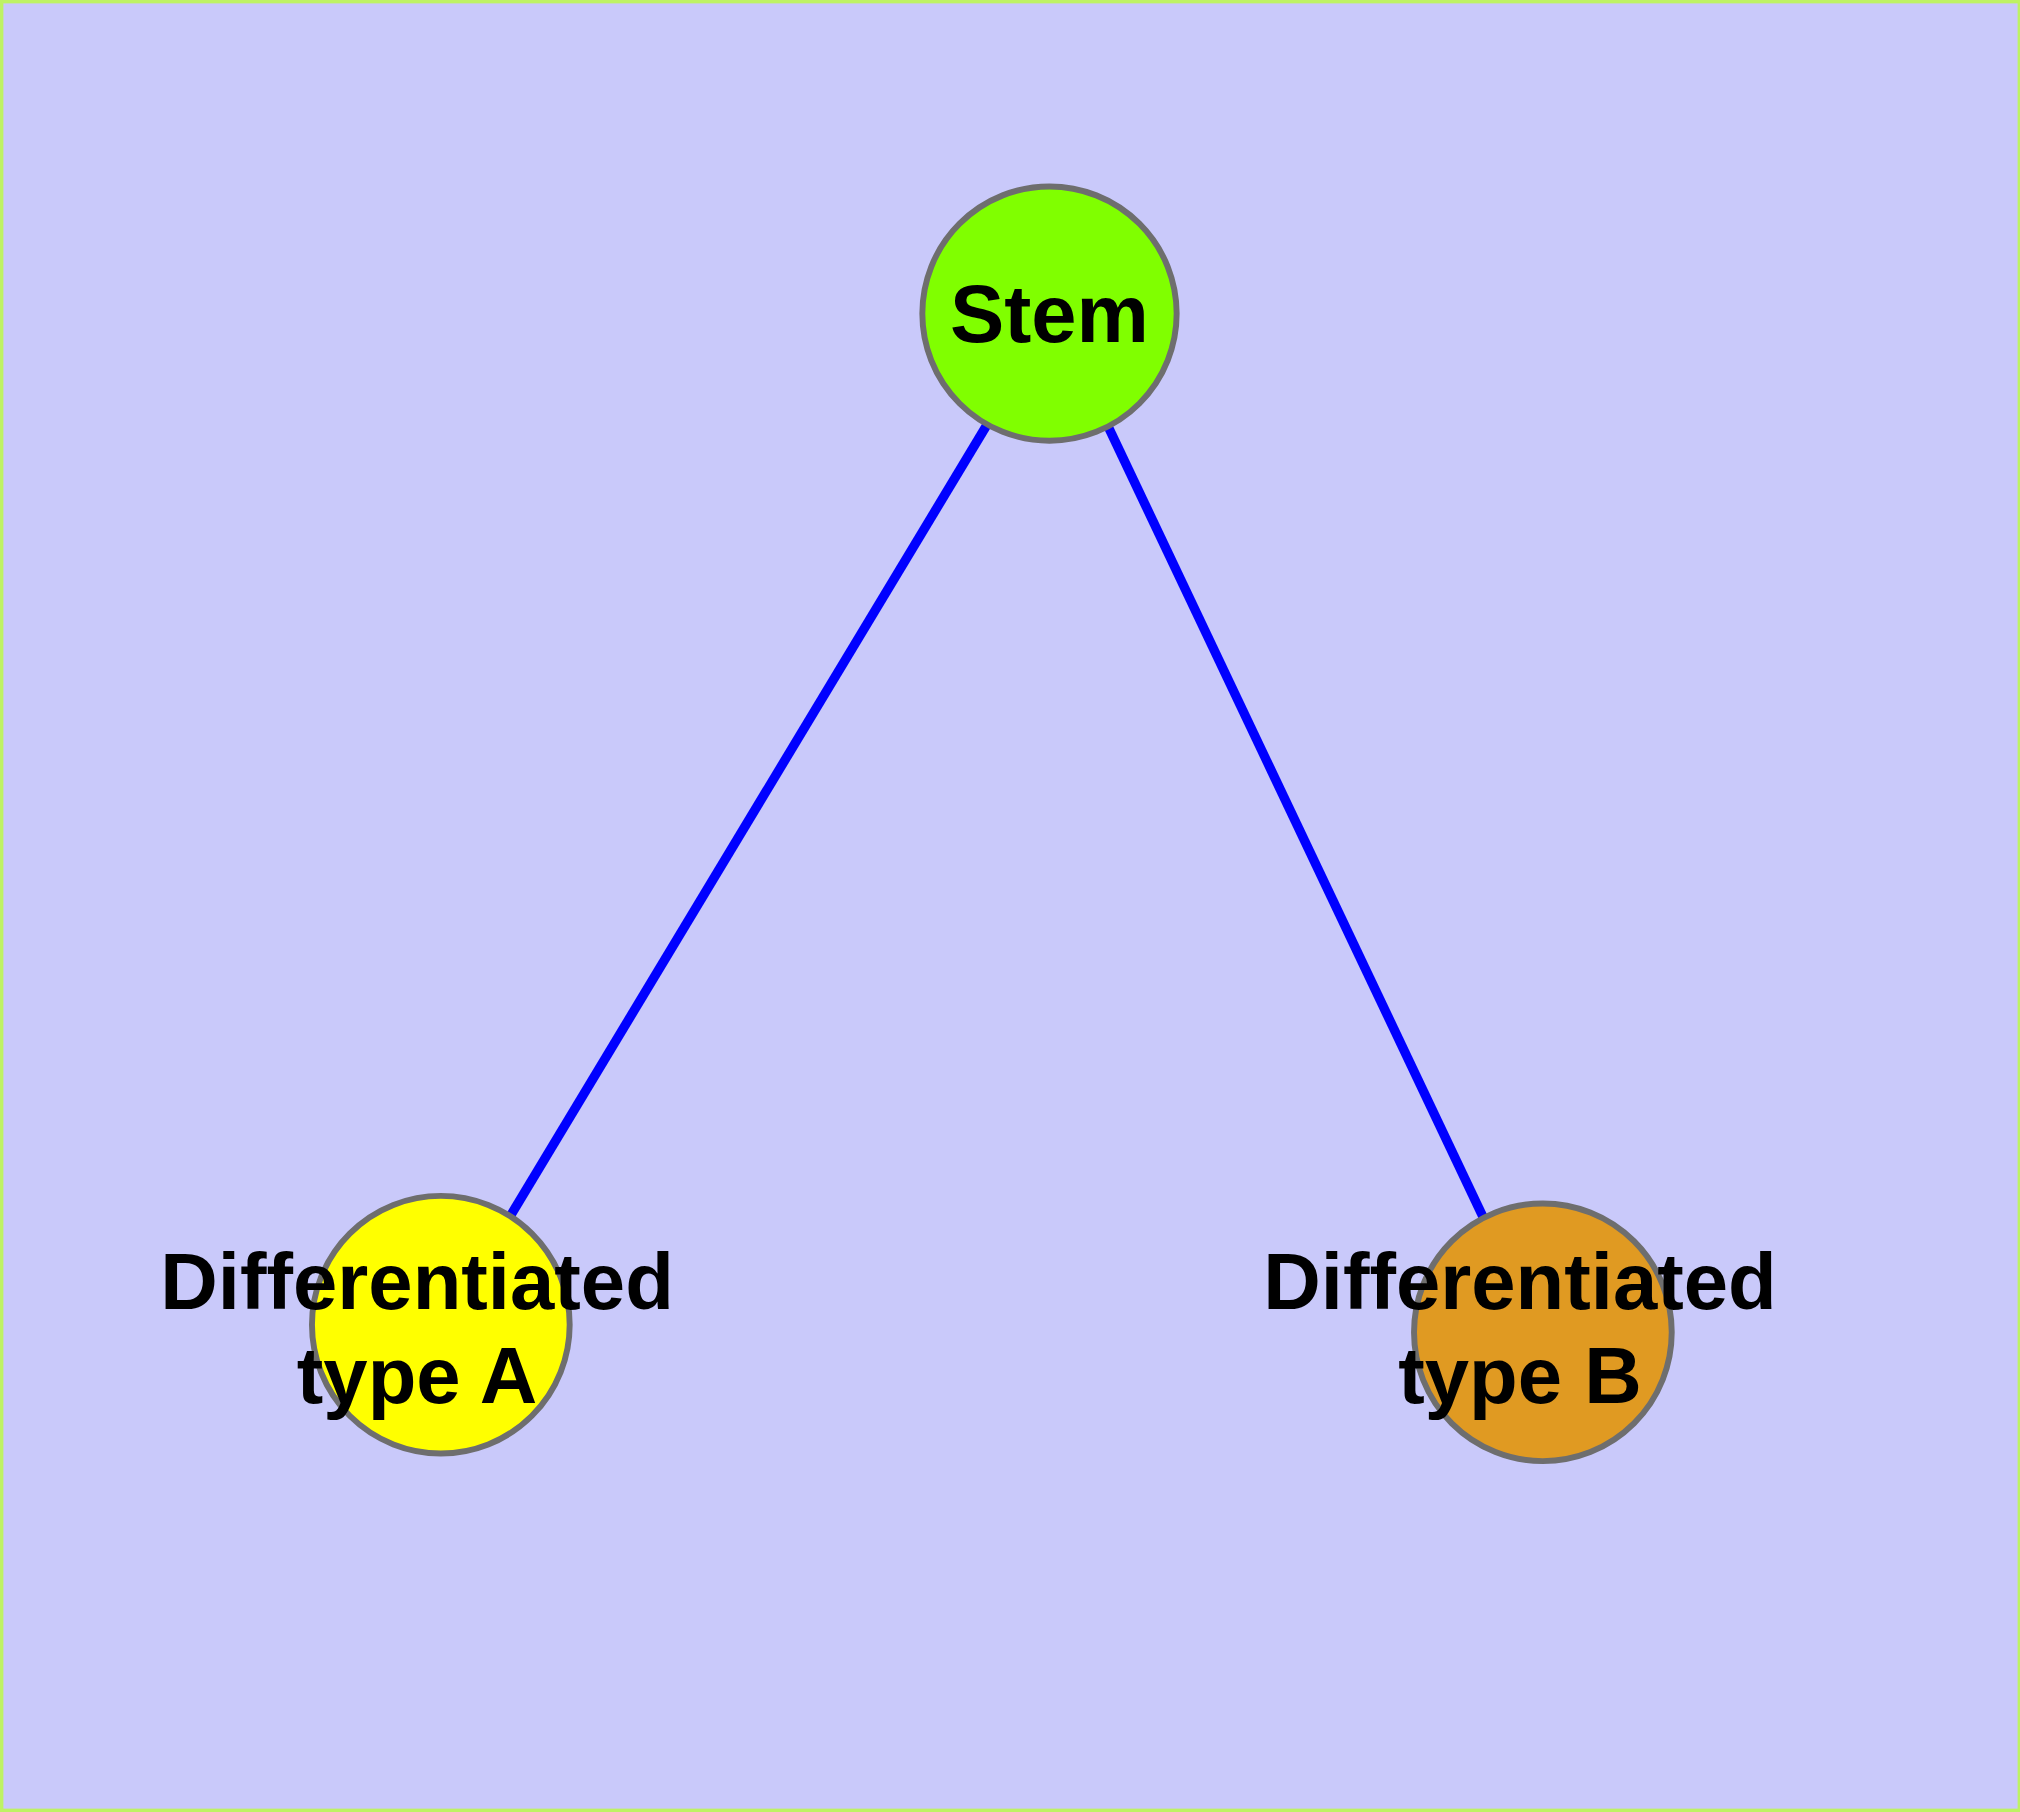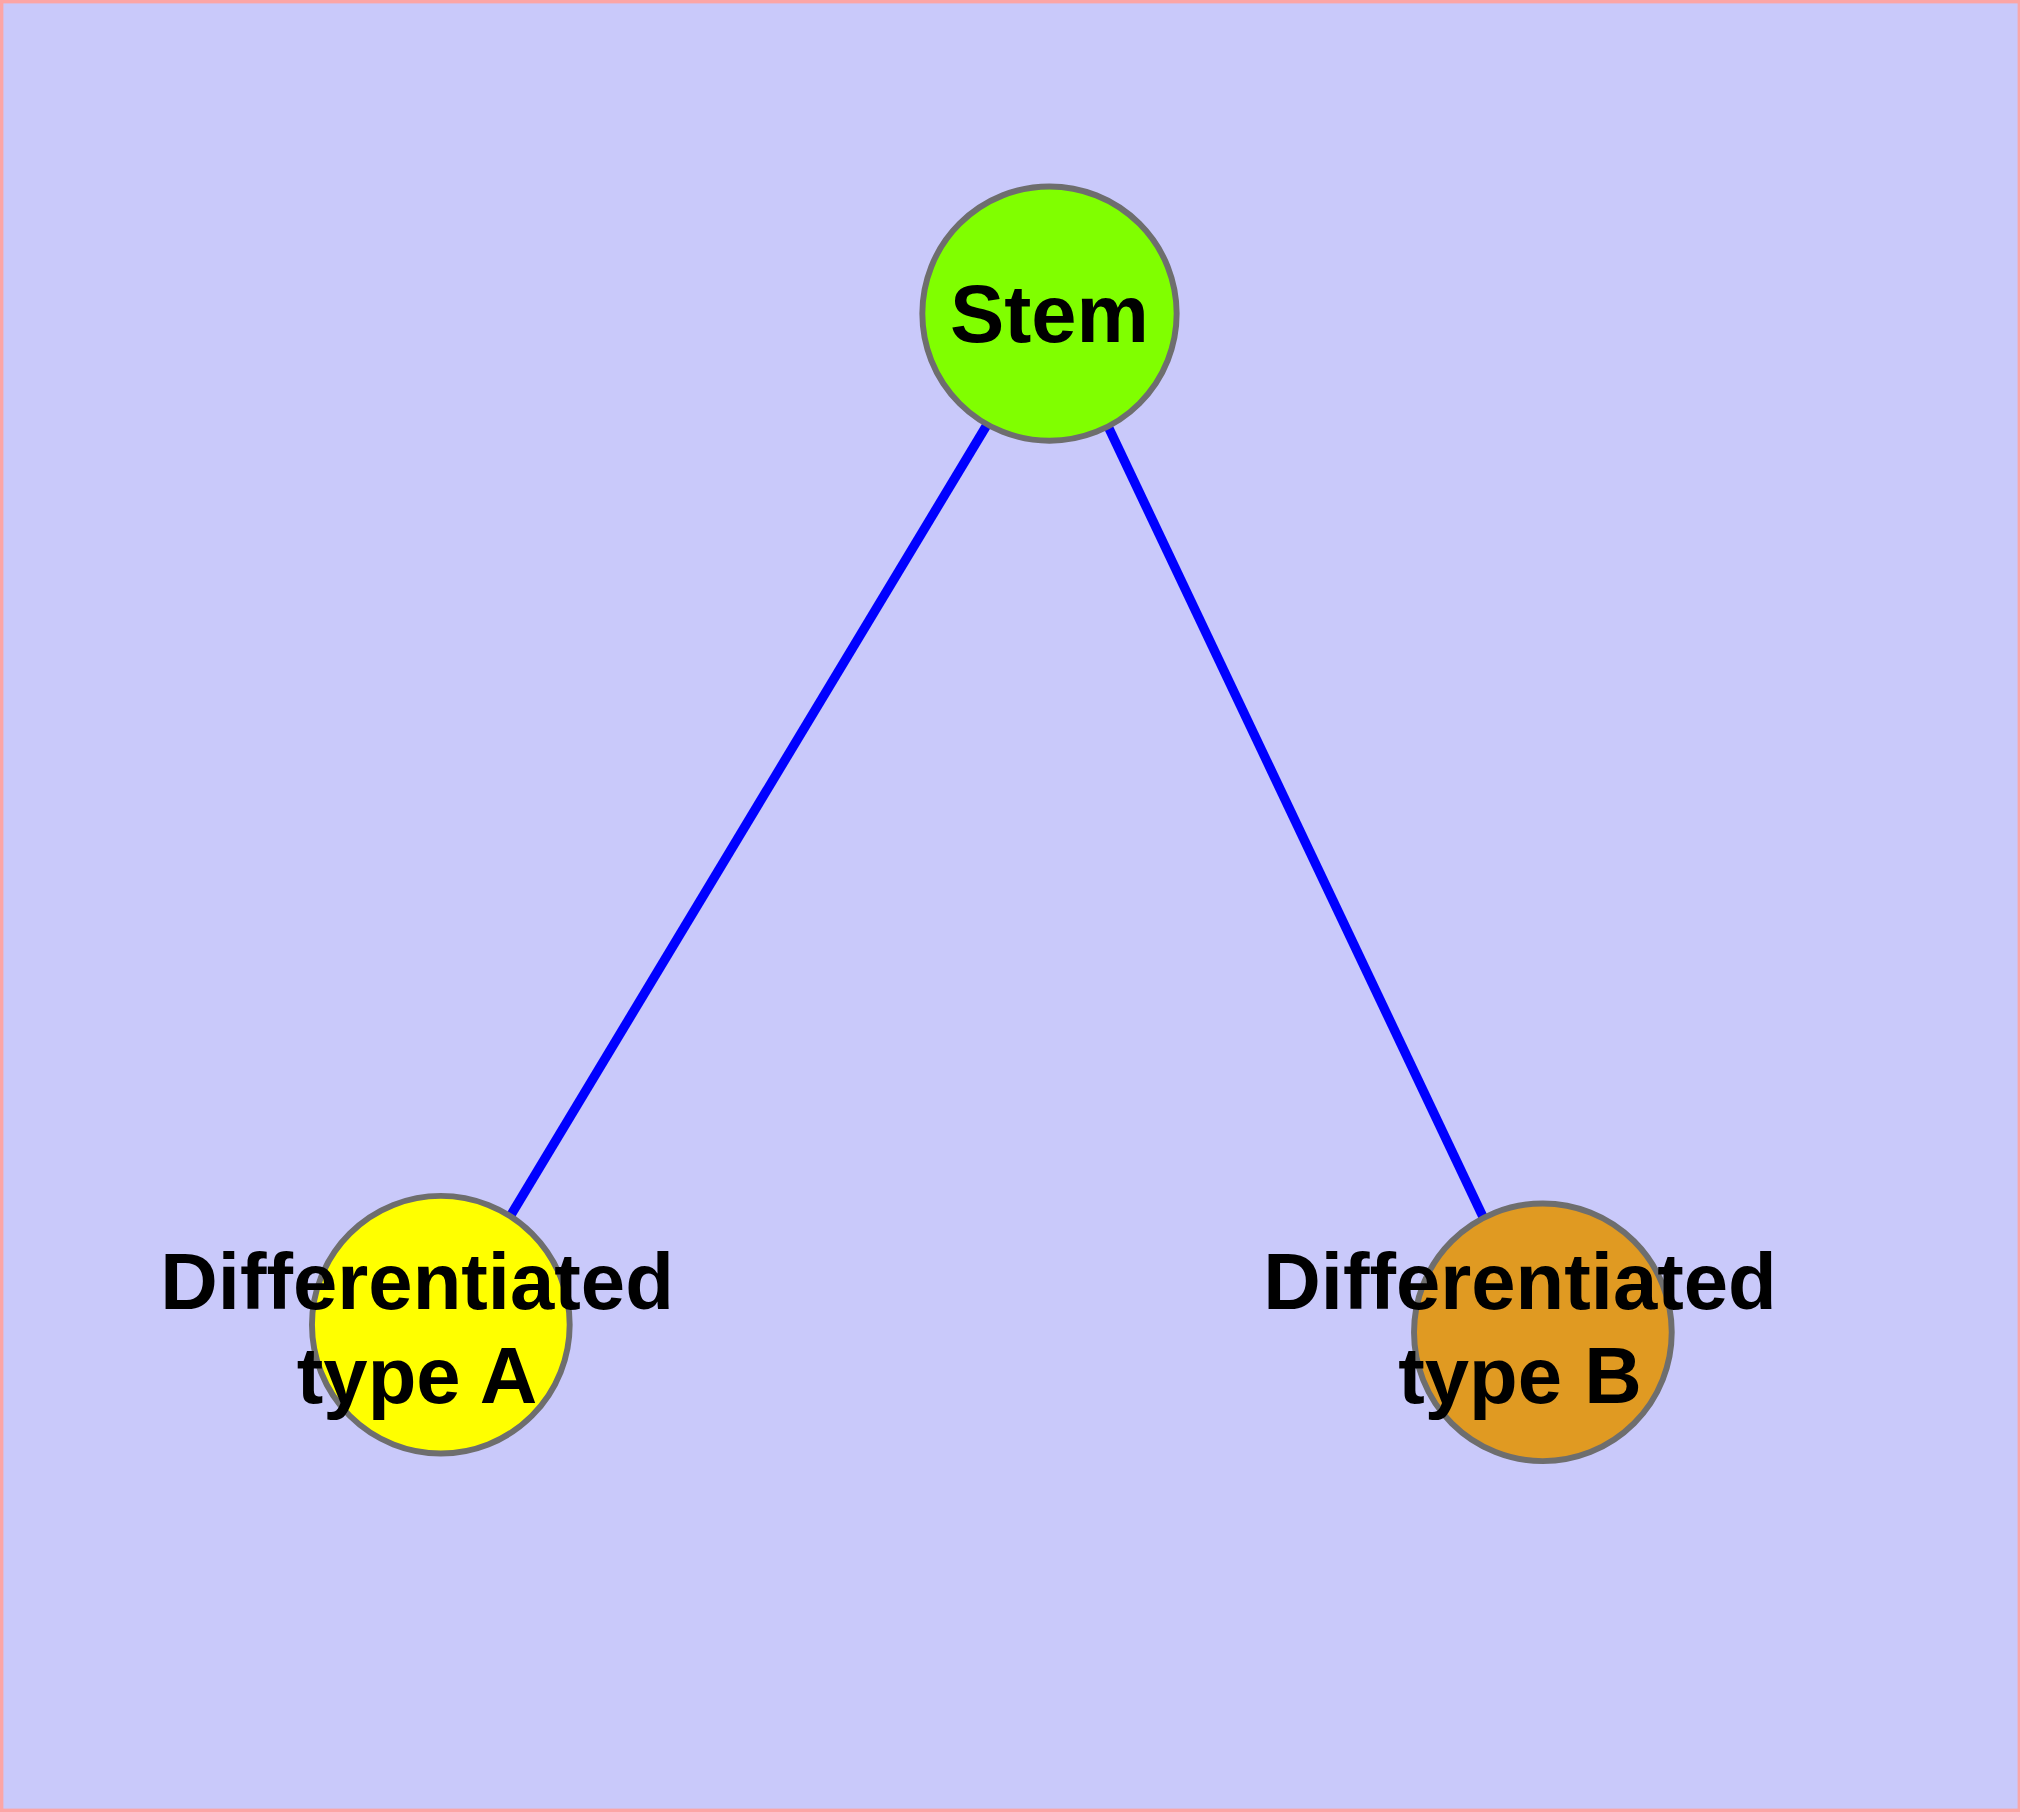--- a/index.html
+++ b/index.html
@@ -11,21 +11,21 @@
   body {
     width: 2021px;
     height: 1812px;
     overflow: hidden;
     font-family: "Liberation Sans", sans-serif;
   }
   #canvas-wrap {
     position: relative;
     width: 2021px;
     height: 1812px;
-    background: #fca5a5;
+    background: #bef264;
   }
   #graph-svg {
     position: absolute;
     top: 0;
     left: 0;
     width: 2021px;
     height: 1812px;
     display: block;
   }
   .node-label,

